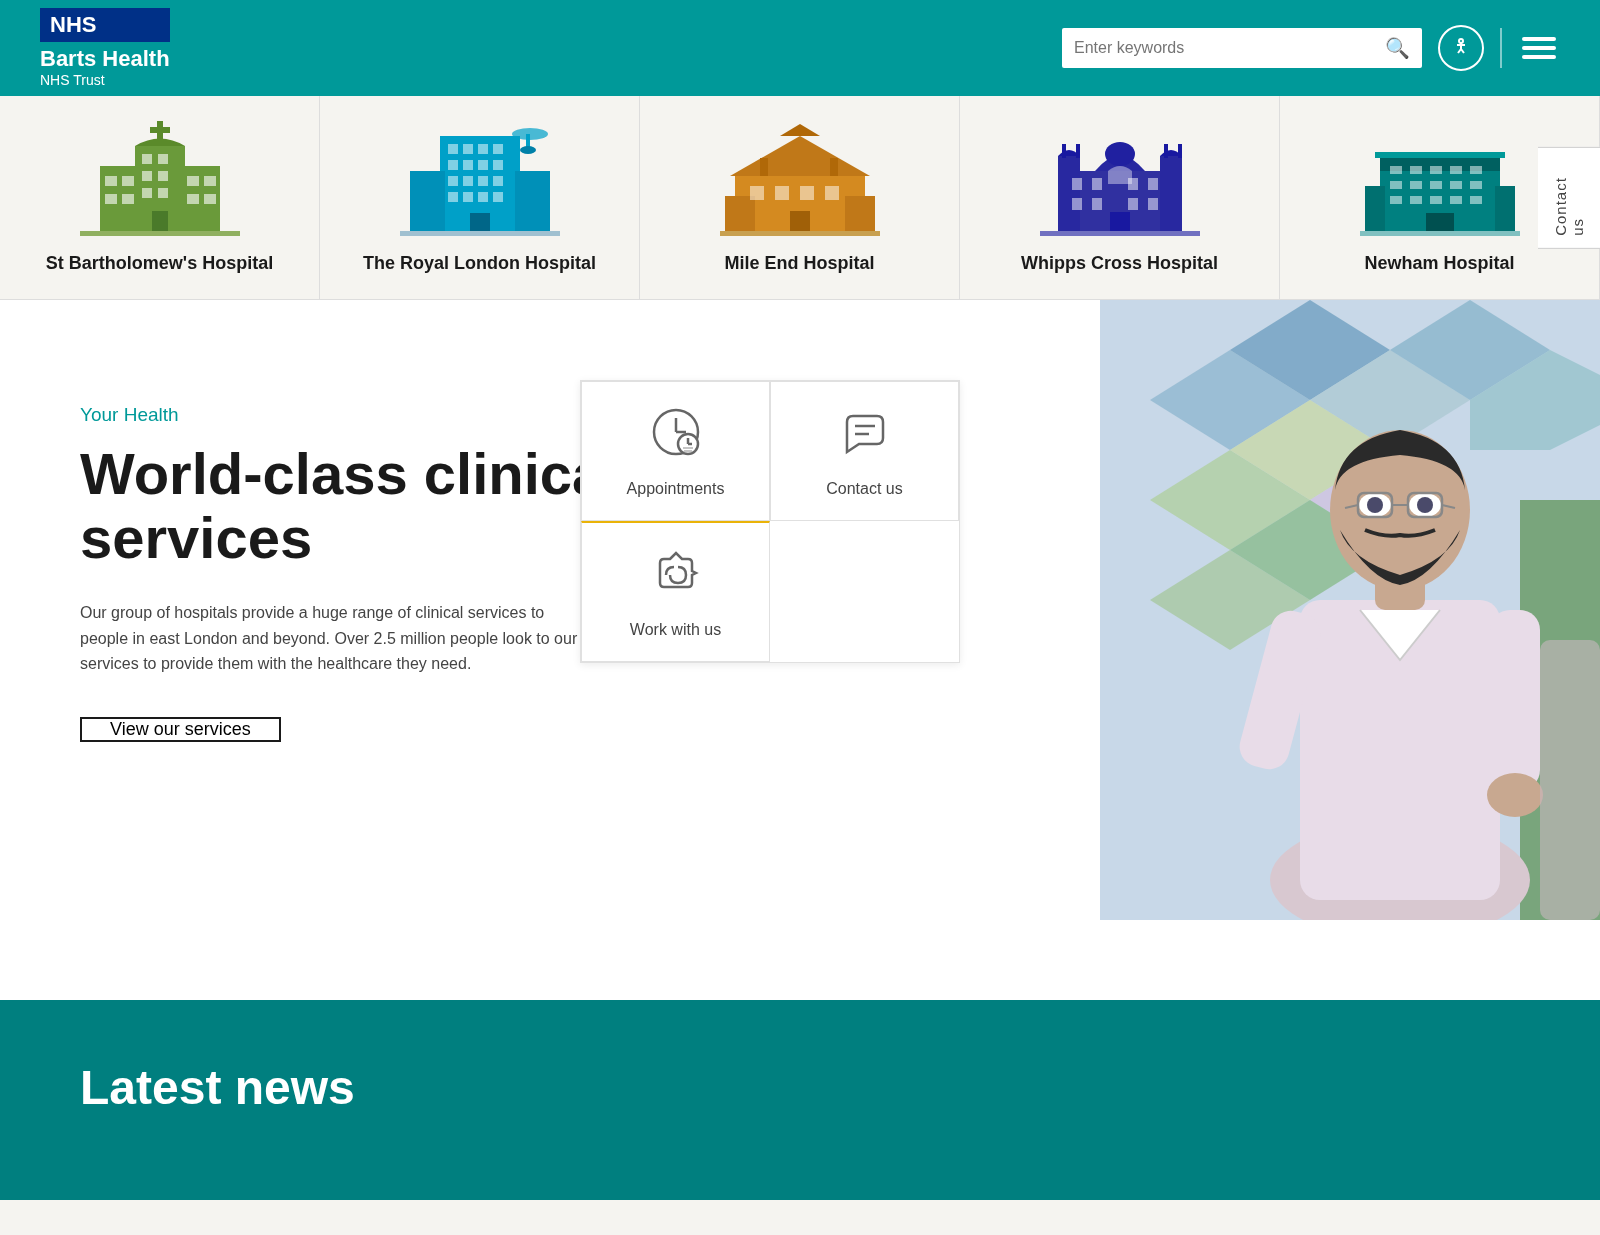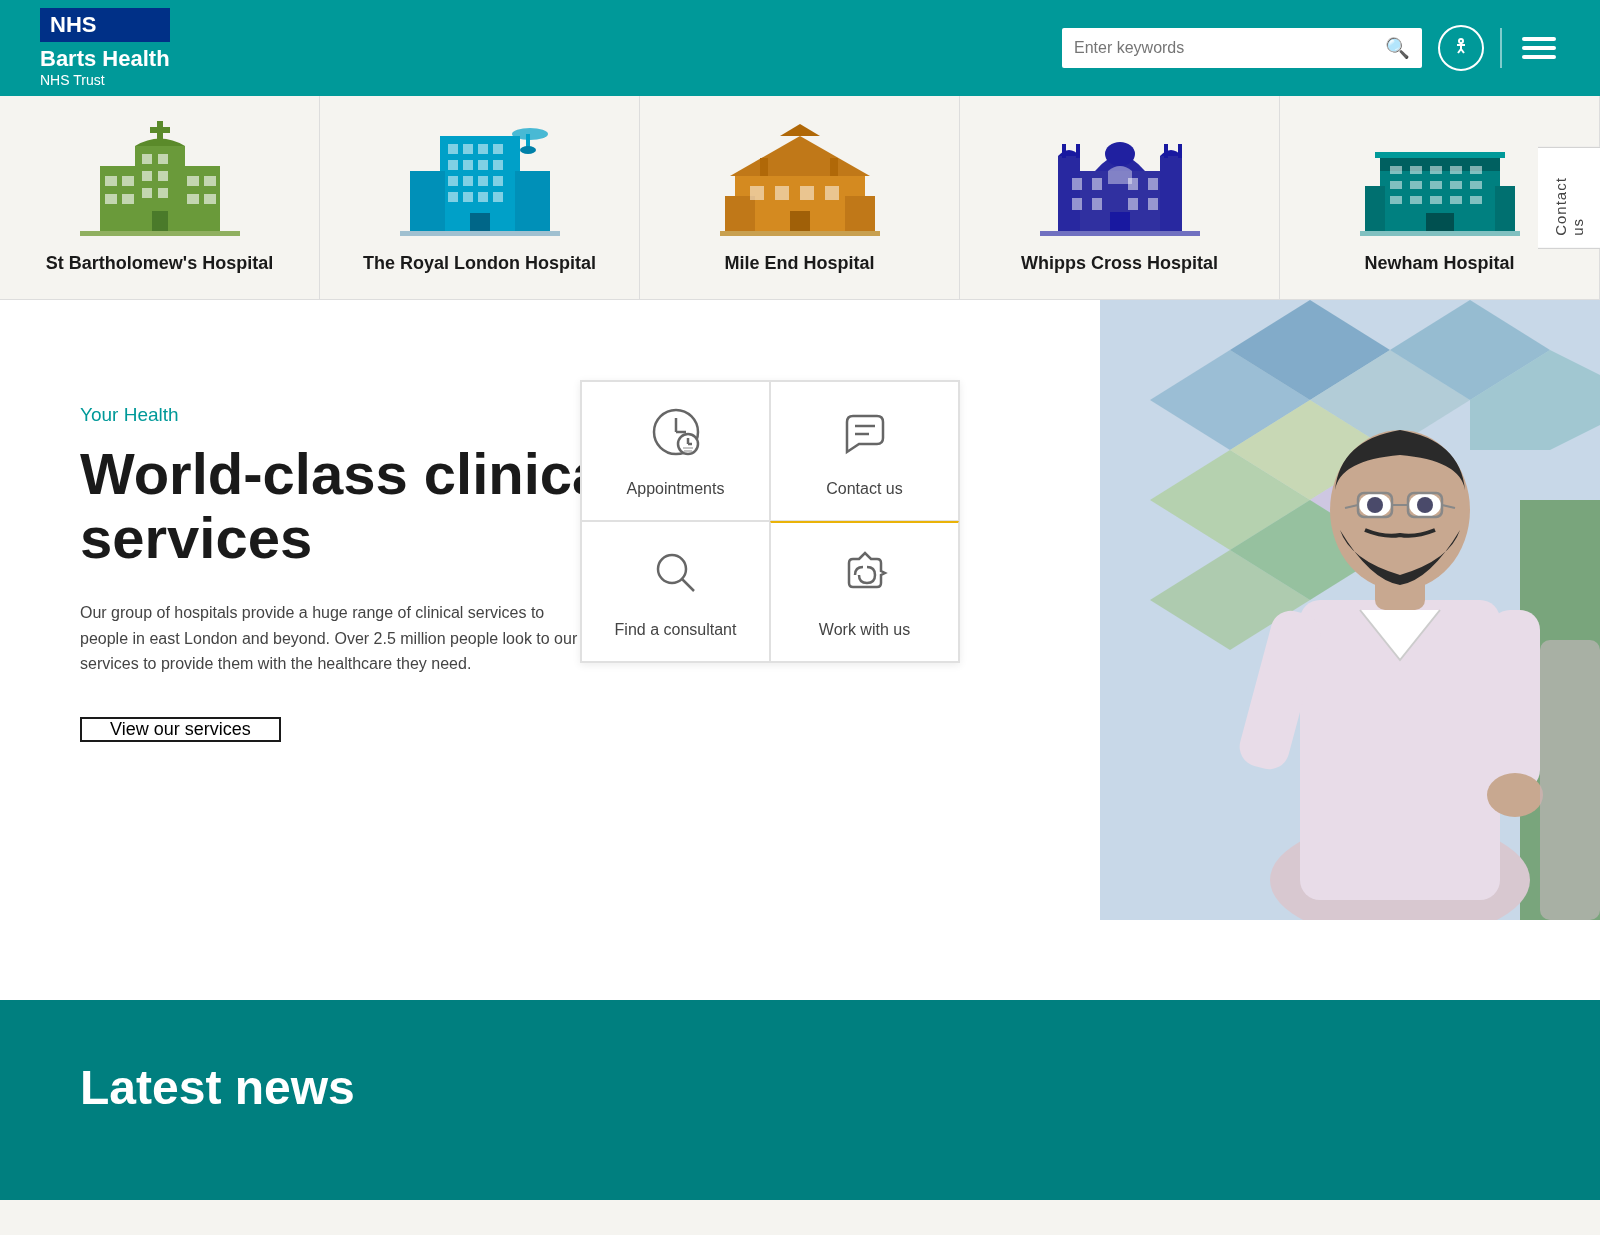--- a/index.html
+++ b/index.html
@@ -504,29 +504,20 @@
         <div class="ql-icon">
           <svg width="56" height="56" viewBox="0 0 56 56" fill="none" stroke="#666" stroke-width="2.5">
             <path d="M10 18 Q10 12 16 12 L40 12 Q46 12 46 18 L46 34 Q46 40 40 40 L22 40 L10 48 L10 18 Z"></path>
             <line x1="18" y1="22" x2="38" y2="22"></line>
             <line x1="18" y1="30" x2="32" y2="30"></line>
           </svg>
         </div>
         <span class="ql-label">Contact us</span>
       </div>
 
-      <div class="quick-link-item" style="border-top:1px solid #e0e0e0;">
-        <div class="ql-icon">
-          <svg width="56" height="56" viewBox="0 0 56 56" fill="none" stroke="#666" stroke-width="2.5">
-            <circle cx="24" cy="24" r="14"></circle>
-            <line x1="34" y1="34" x2="46" y2="46"></line>
-          </svg>
-        </div>
-        <span class="ql-label">Find a consultant</span>
-      </div>
 
       <div class="quick-link-item" style="border-top:2px solid #eab308;">
         <div class="ql-icon">
           <svg width="56" height="56" viewBox="0 0 56 56" fill="none" stroke="#666" stroke-width="2.5">
             <path d="M22 14 L28 8 L34 14 L40 14 Q44 14 44 18 L44 26 L48 28 L44 30 L44 38 Q44 42 40 42 L16 42 Q12 42 12 38 L12 18 Q12 14 16 14 Z"></path>
             <path d="M30 22 Q38 22 38 30 Q38 38 30 38 Q22 38 22 30"></path>
             <path d="M18 30 Q18 22 26 22"></path>
           </svg>
         </div>
         <span class="ql-label">Work with us</span>

